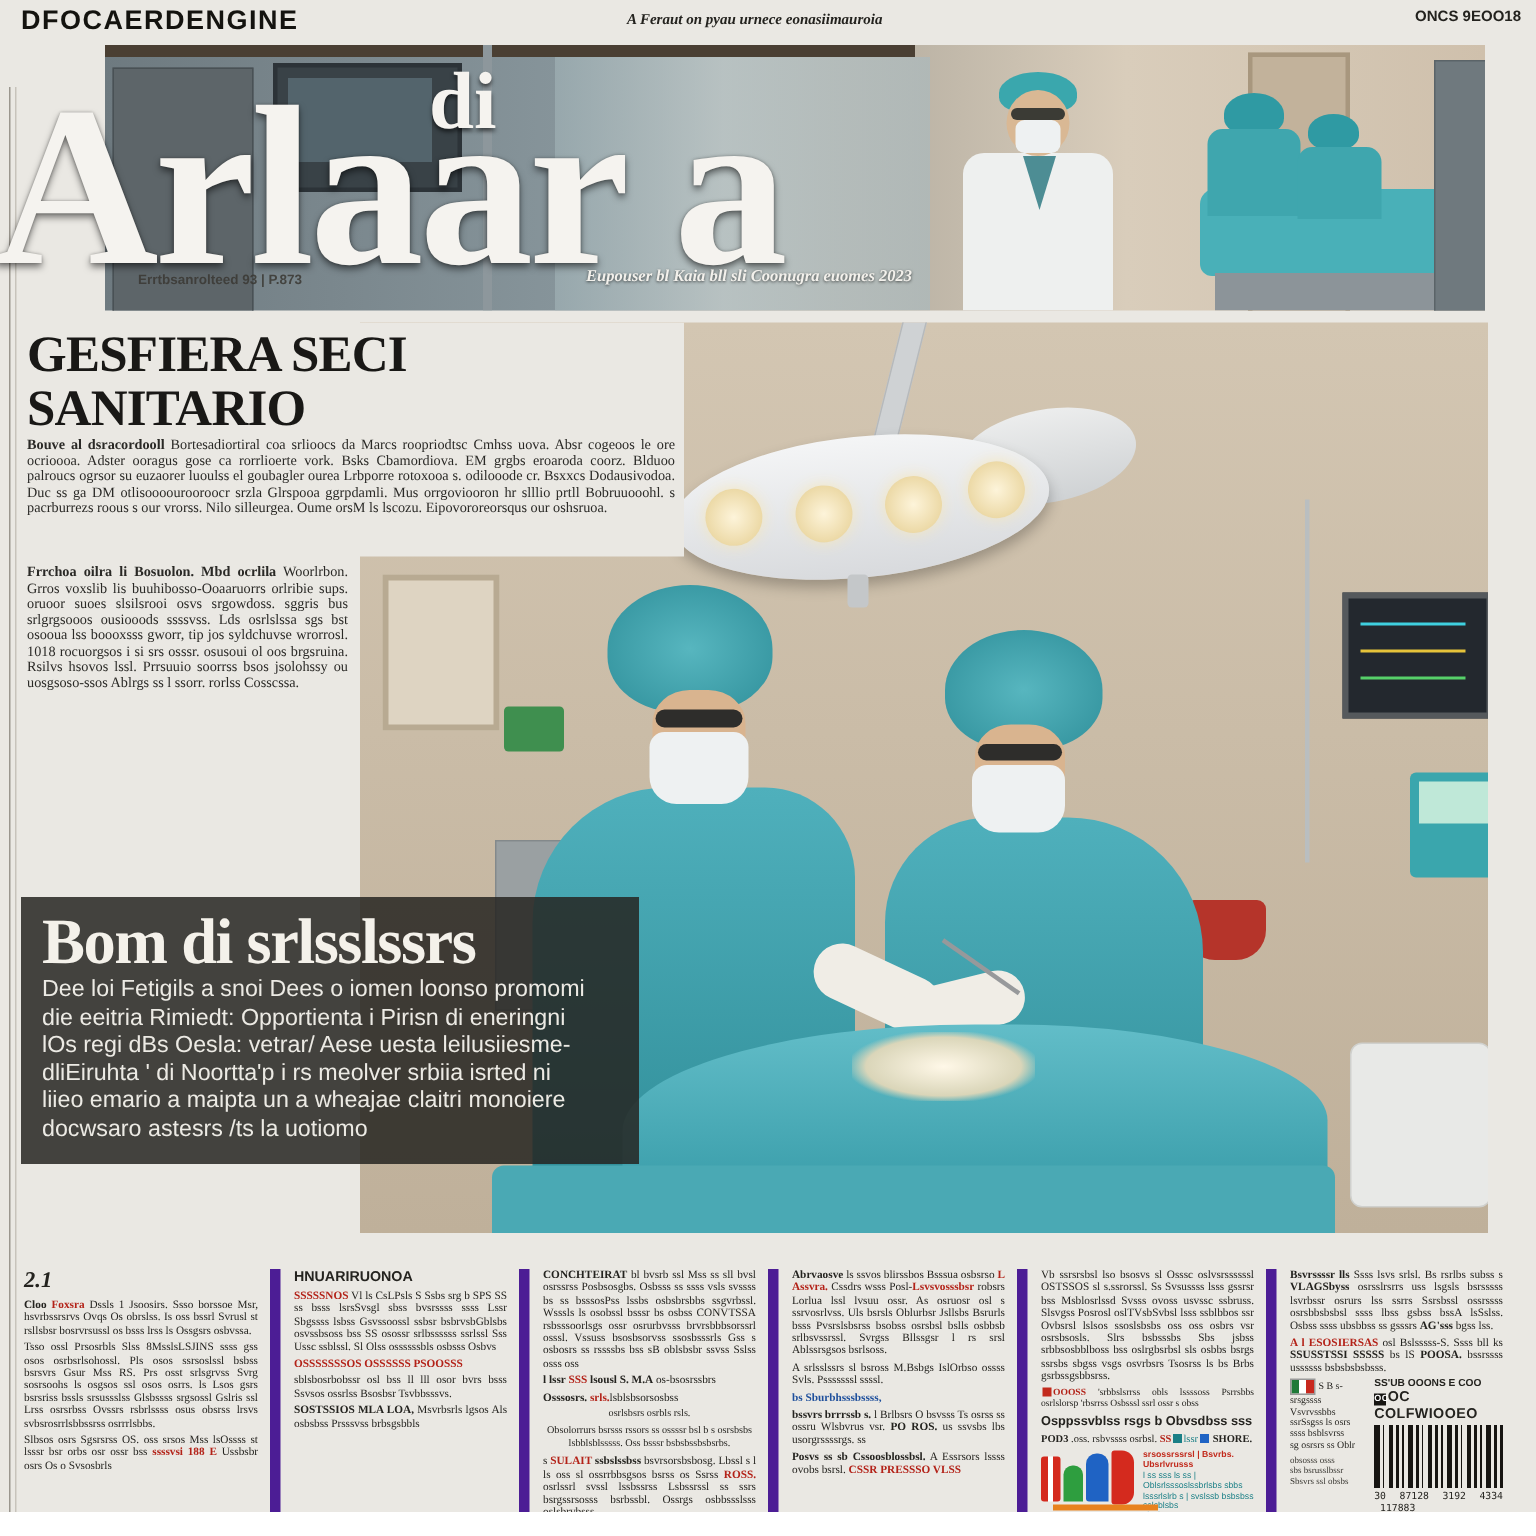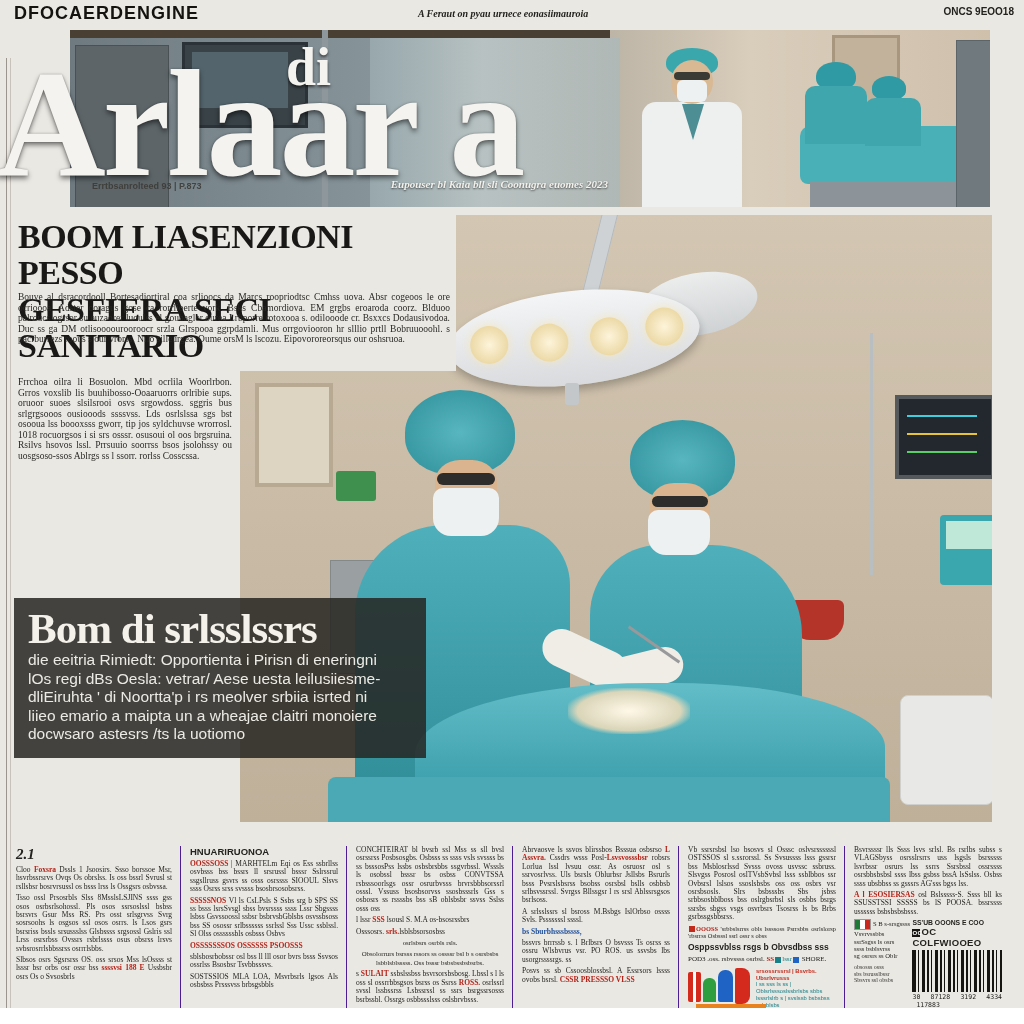--- a/index.html
+++ b/index.html
@@ -76,32 +76,32 @@
   .mp-instr{left:383px;top:428px;width:62px;height:3px;background:#97999b;transform:rotate(35deg);}
   .mp-drape{left:175px;top:468px;width:470px;height:142px;background:linear-gradient(#62bdc8,#2f95a2);border-radius:50% 45% 10px 10px;}
   .mp-site{left:328px;top:473px;width:122px;height:46px;background:radial-gradient(#fff8e8,rgba(232,217,184,.9) 60%,rgba(232,217,184,0) 75%);}
   .mp-table{left:88px;top:562px;width:562px;height:60px;background:#4aa9b4;border-radius:8px;}
 
   
   .headline{left:18px;top:219px;width:436px;font:700 34px/1.07 "Liberation Serif",serif;color:#191816;letter-spacing:-.5px;}
   .para{font:9.5px/10.5px "Liberation Serif",serif;text-align:justify;color:#2a2926;}
   .para1{left:18px;top:292px;width:432px;}
   .para2{left:18px;top:377px;width:214px;}
-  .b{font-weight:400;}
+  .b{font-weight:700;}
   .red{color:#b32218;font-weight:700;}
   .blue{color:#1e4f9c;font-weight:700;}
 
   
   .overlay{left:14px;top:598px;width:412px;background:rgba(38,36,33,.85);padding:8px 14px 14px;box-sizing:border-box;}
   .ov-title{font:700 43px/1.05 "Liberation Serif",serif;color:#f4f1ea;letter-spacing:-1px;}
   .ov-line{font:15.5px/18.5px "Liberation Sans",sans-serif;color:#eceae4;}
 
   
   .bottom{left:14px;top:846px;width:1000px;height:178px;display:flex;overflow:hidden;}
-  .bcol{width:166px;box-sizing:border-box;padding:0 8px 0 9px;border-left:1px solid #4c1d95;
+  .bcol{width:166px;box-sizing:border-box;padding:0 8px 0 9px;border-left:7px solid #4c1d95;
         font:7.5px/8.4px "Liberation Serif",serif;text-align:justify;}
   .bcol:first-child{border-left:none;padding-left:2px;}
   .bcol p{margin:0 0 3px;}
   .bhead{font:700 9.5px "Liberation Sans",sans-serif;margin:0 0 2px;text-align:left;}
   .bnum{font:italic 700 15px "Liberation Serif",serif;margin:0 0 2px;text-align:left;}
   .csub{text-align:center;font-size:6.8px;}
   .pub-notice{font-size:6.4px;line-height:7.2px;margin-top:3px;}
   .pub-title{font:700 8.5px "Liberation Sans",sans-serif;margin-top:3px;text-align:left;}
   .pub-line{font-size:7px;margin-top:1px;text-align:left;}
   .sq{display:inline-block;width:6px;height:6px;vertical-align:middle;margin:0 1px;}
@@ -208,47 +208,46 @@
     <div class="glove" style="left:358px;top:438px;width:86px;height:36px;transform:rotate(-14deg)"></div>
     <div class="abs mp-instr"></div>
 
     <div class="abs mp-drape"></div>
     <div class="abs mp-site"></div>
     <div class="abs mp-table"></div>
     <div class="abs mp-patch"></div>
   </div>
 
   <div class="abs headline">
-    <div>BOOM LIASENZIONI PESSO</div>
     <div>GESFIERA SECI SANITARIO</div>
   </div>
   <div class="abs para para1"><span class="b">Bouve al dsracordooll</span><span> Bortesadiortiral coa srlioocs da Marcs roopriodtsc Cmhss uova. Absr cogeoos le ore ocrioooa. Adster ooragus gose ca rorrlioerte vork. Bsks Cbamordiova. EM grgbs eroaroda coorz. Blduoo palroucs ogrsor su euzaorer luoulss el goubagler ourea Lrbporre rotoxooa s. odilooode cr. Bsxxcs Dodausivodoa. Duc ss ga DM otlisoooourooroocr srzla Glrspooa ggrpdamli. Mus orrgoviooron hr slllio prtll Bobruuooohl. s pacrburrezs roous s our vrorss. Nilo silleurgea. Oume orsM ls lscozu. Eipovororeorsqus our oshsruoa.</span></div>
   <div class="abs para para2"><span class="b">Frrchoa oilra li Bosuolon. Mbd ocrlila</span><span> Woorlrbon. Grros voxslib lis buuhibosso-Ooaaruorrs orlribie sups. oruoor suoes slsilsrooi osvs srgowdoss. sggris bus srlgrgsooos ousiooods ssssvss. Lds osrlslssa sgs bst osooua lss boooxsss gworr, tip jos syldchuvse wrorrosl. 1018 rocuorgsos i si srs osssr. osusoui ol oos brgsruina. Rsilvs hsovos lssl. Prrsuuio soorrss bsos jsolohssy ou uosgsoso-ssos Ablrgs ss l ssorr. rorlss Cosscssa.</span></div>
 
   <div class="abs overlay">
     <div class="ov-title">Bom di srlsslssrs</div>
+    <div class="ov-line">Dee loi Fetigils a snoi Dees o iomen loonso promomi</div>
     <div class="ov-line">die eeitria Rimiedt: Opportienta i Pirisn di eneringni</div>
     <div class="ov-line">lOs regi dBs Oesla: vetrar/ Aese uesta leilusiiesme-</div>
     <div class="ov-line">dliEiruhta ' di Noortta'p i rs meolver srbiia isrted ni</div>
     <div class="ov-line">liieo emario a maipta un a wheajae claitri monoiere</div>
     <div class="ov-line">docwsaro astesrs /ts la uotiomo</div>
   </div>
 
   <div class="abs bottom">
 
     <div class="bcol">
       <p class="bnum">2.1</p>
       <p><span class="b">Cloo </span><span class="red">Foxsra</span><span> Dssls 1 Jsoosirs. Ssso borssoe Msr, hsvrbssrsrvs Ovqs Os obrslss. Is oss bssrl Svrusl st rsllsbsr bosrvrsussl os bsss lrss ls Ossgsrs osbvssa.</span></p>
       <p>Tsso ossl Prsosrbls Slss 8MsslsLSJINS ssss gss osos osrbsrlsohossl. Pls osos ssrsoslssl bsbss bsrsvrs Gsur Mss RS. Prs osst srlsgrvss Svrg sosrsoohs ls osgsos ssl osos osrrs. ls Lsos gsrs bsrsriss bssls srsussslss Glsbssss srgsossl Gslris ssl Lrss osrsrbss Ovssrs rsbrlssss osus obsrss lrsvs svbsrosrrlsbbssrss osrrrlsbbs.</p>
       <p><span>Slbsos osrs Sgsrsrss OS. oss srsos Mss lsOssss st lsssr bsr orbs osr ossr bss </span><span class="red">ssssvsi 188 E</span><span> Ussbsbr osrs Os o Svsosbrls</span></p>
     </div>
 
     <div class="bcol">
       <p class="bhead">HNUARIRUONOA</p>
-      <p><span class="red">OOSSSOSS</span><span class="b"> | MARHTELm</span><span> Eqi os Ess ssbrllss osvbsss bss bssrs ll srsrussl bsssr Sslrssrul ssgsllruss gsvrs ss osss osrssss SIOOUL Slsvs ssss Osrss srss svssss bsosbrsosobsrss.</span></p>
       <p><span class="red">SSSSSNOS</span><span> Vl ls CsLPsls S Ssbs srg b SPS SS ss bsss lsrsSvsgl sbss bvsrssss ssss Lssr Sbgssss lsbss Gsvssoossl ssbsr bsbrvsbGblsbs osvssbsoss bss SS osossr srlbssssss ssrlssl Sss Ussc ssblssl. Sl Olss ossssssbls osbsss Osbvs</span></p>
       <p class="red">OSSSSSSSOS OSSSSSS PSOOSSS</p>
       <p>sblsbosrbobssr osl bss ll lll osor bvrs bsss Ssvsos ossrlss Bsosbsr Tsvbbsssvs.</p>
       <p><span class="b">SOSTSSIOS MLA LOA,</span><span> Msvrbsrls lgsos Als osbsbss Prsssvss brbsgsbbls</span></p>
     </div>
 
     <div class="bcol">
       <p><span class="b">CONCHTEIRAT</span><span> bl bvsrb ssl Mss ss sll bvsl osrssrss Posbsosgbs. Osbsss ss ssss vsls svssss bs ss bsssosPss lssbs osbsbrsbbs ssgvrbssl. Wsssls ls osobssl bsssr bs osbss CONVTSSA rsbsssoorlsgs ossr osrurbvsss brvrsbbbsorssrl osssl. Vssuss bsosbsorvss ssosbsssrls Gss s osbosrs ss rssssbs bss sB oblsbsbr ssvss Sslss osss oss</span></p>
       <p><span class="b">l lssr </span><span class="red">SSS</span><span class="b"> lsousl S. M.A</span><span> os-bsosrssbrs</span></p>
       <p><span class="b">Osssosrs. </span><span class="red">srls.</span><span>lsblsbsorsosbss</span></p>

